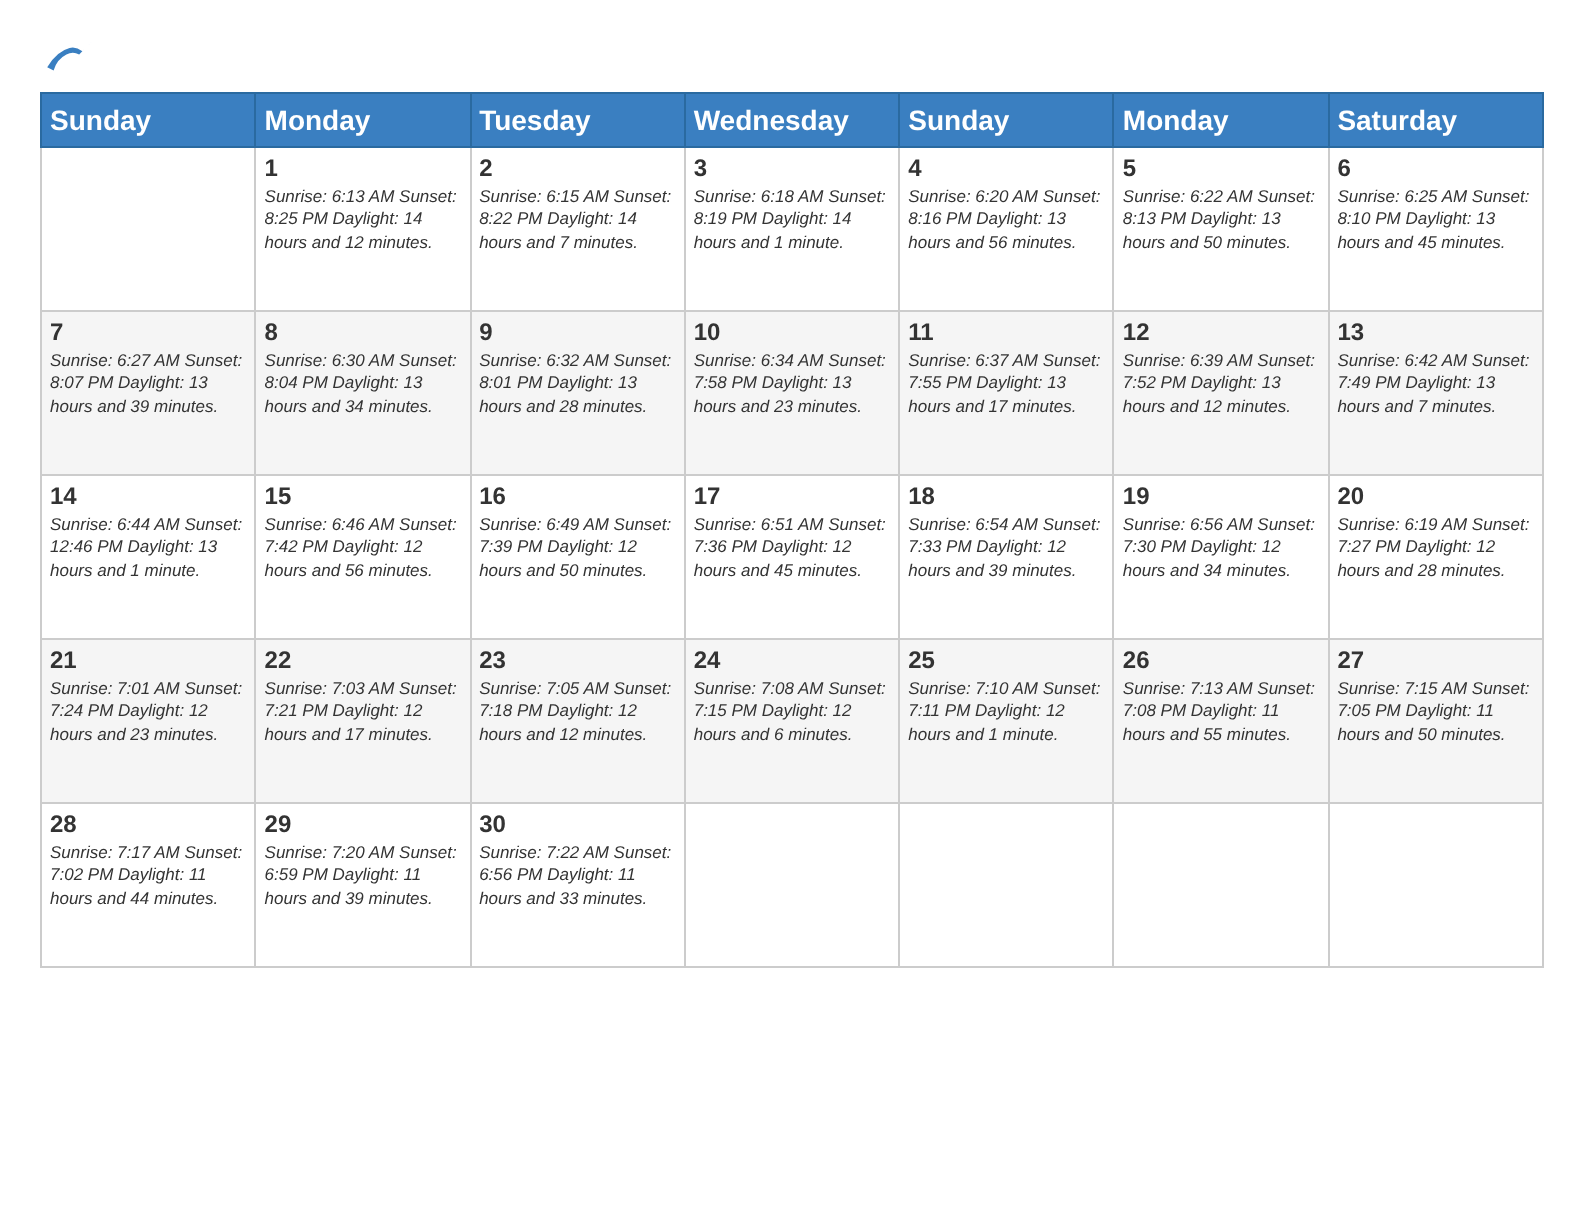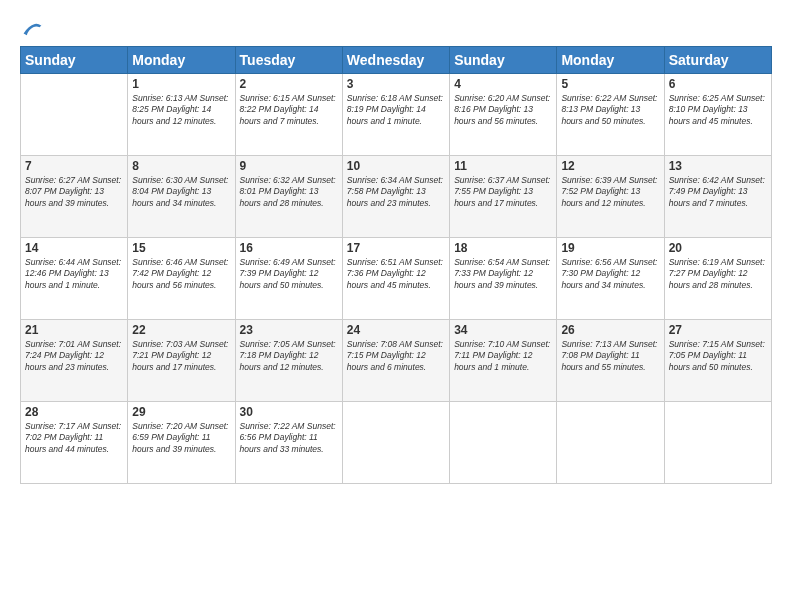--- a/index.html
+++ b/index.html
@@ -307,21 +307,21 @@
 and 12 minutes.</div>
           </td>
           <td>
             <span class="day-num">24</span>
             <div class="day-info">Sunrise: 7:08 AM
 Sunset: 7:15 PM
 Daylight: 12 hours
 and 6 minutes.</div>
           </td>
           <td>
-            <span class="day-num">34</span>
+            <span class="day-num">25</span>
             <div class="day-info">Sunrise: 7:10 AM
 Sunset: 7:11 PM
 Daylight: 12 hours
 and 1 minute.</div>
           </td>
           <td>
             <span class="day-num">26</span>
             <div class="day-info">Sunrise: 7:13 AM
 Sunset: 7:08 PM
 Daylight: 11 hours

